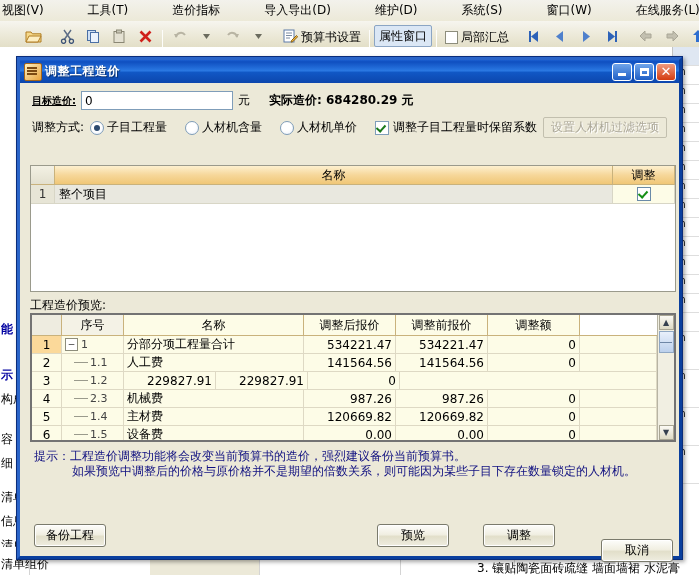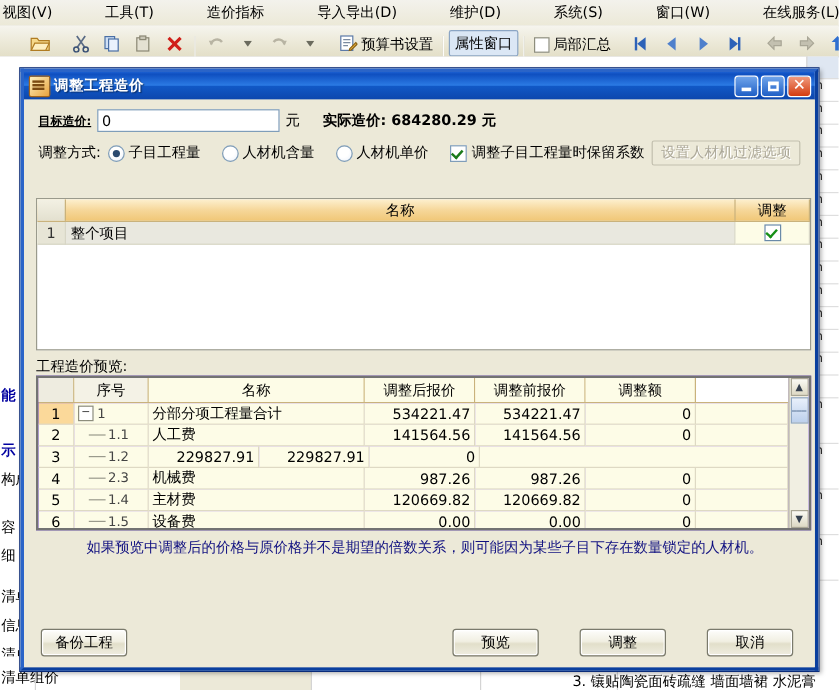--- a/index.html
+++ b/index.html
@@ -191,21 +191,21 @@
   
   .btnrow{position:absolute;left:0;right:0;bottom:8px;height:24px;}
   .btn{position:absolute;height:23px;min-width:72px;padding:0 10px;
      display:flex;align-items:center;justify-content:center;font-size:12px;
      border:1px solid #7a7a6c;border-radius:3px;box-sizing:border-box;
      background:linear-gradient(to bottom,#fdfdfb 0%,#f1efe2 45%,#e2dfca 55%,#efedE0 100%);
      box-shadow:inset 0 0 0 1px #fff;}
   .btn.backup{left:14px;}
   .btn.preview{right:230px;}
   .btn.adjust{right:124px;}
-  .btn.cancel{right:18px;}
+  .btn.cancel{right:6px;margin-top:15px;}
 </style>
 </head>
 <body>
 
 <div id="app-bg">
 
   <div class="menubar">
     <div class="menu-item">视图(V)</div>
     <div class="menu-item">工具(T)</div>
     <div class="menu-item">造价指标</div>
@@ -579,20 +579,21 @@
               <i></i>
               <i></i>
             </div>
         </div>
         <div class="sb-track"></div>
         <div class="sb-arrow">▼</div>
       </div>
     </div>
 
     <div class="hint">
+      <div>提示：工程造价调整功能将会改变当前预算书的造价，强烈建议备份当前预算书。</div>
       <div class="l2">如果预览中调整后的价格与原价格并不是期望的倍数关系，则可能因为某些子目下存在数量锁定的人材机。</div>
     </div>
 
     <div class="btnrow">
       <div class="btn backup">备份工程</div>
       <div class="btn preview">预览</div>
       <div class="btn adjust">调整</div>
       <div class="btn cancel">取消</div>
     </div>
   </div>

